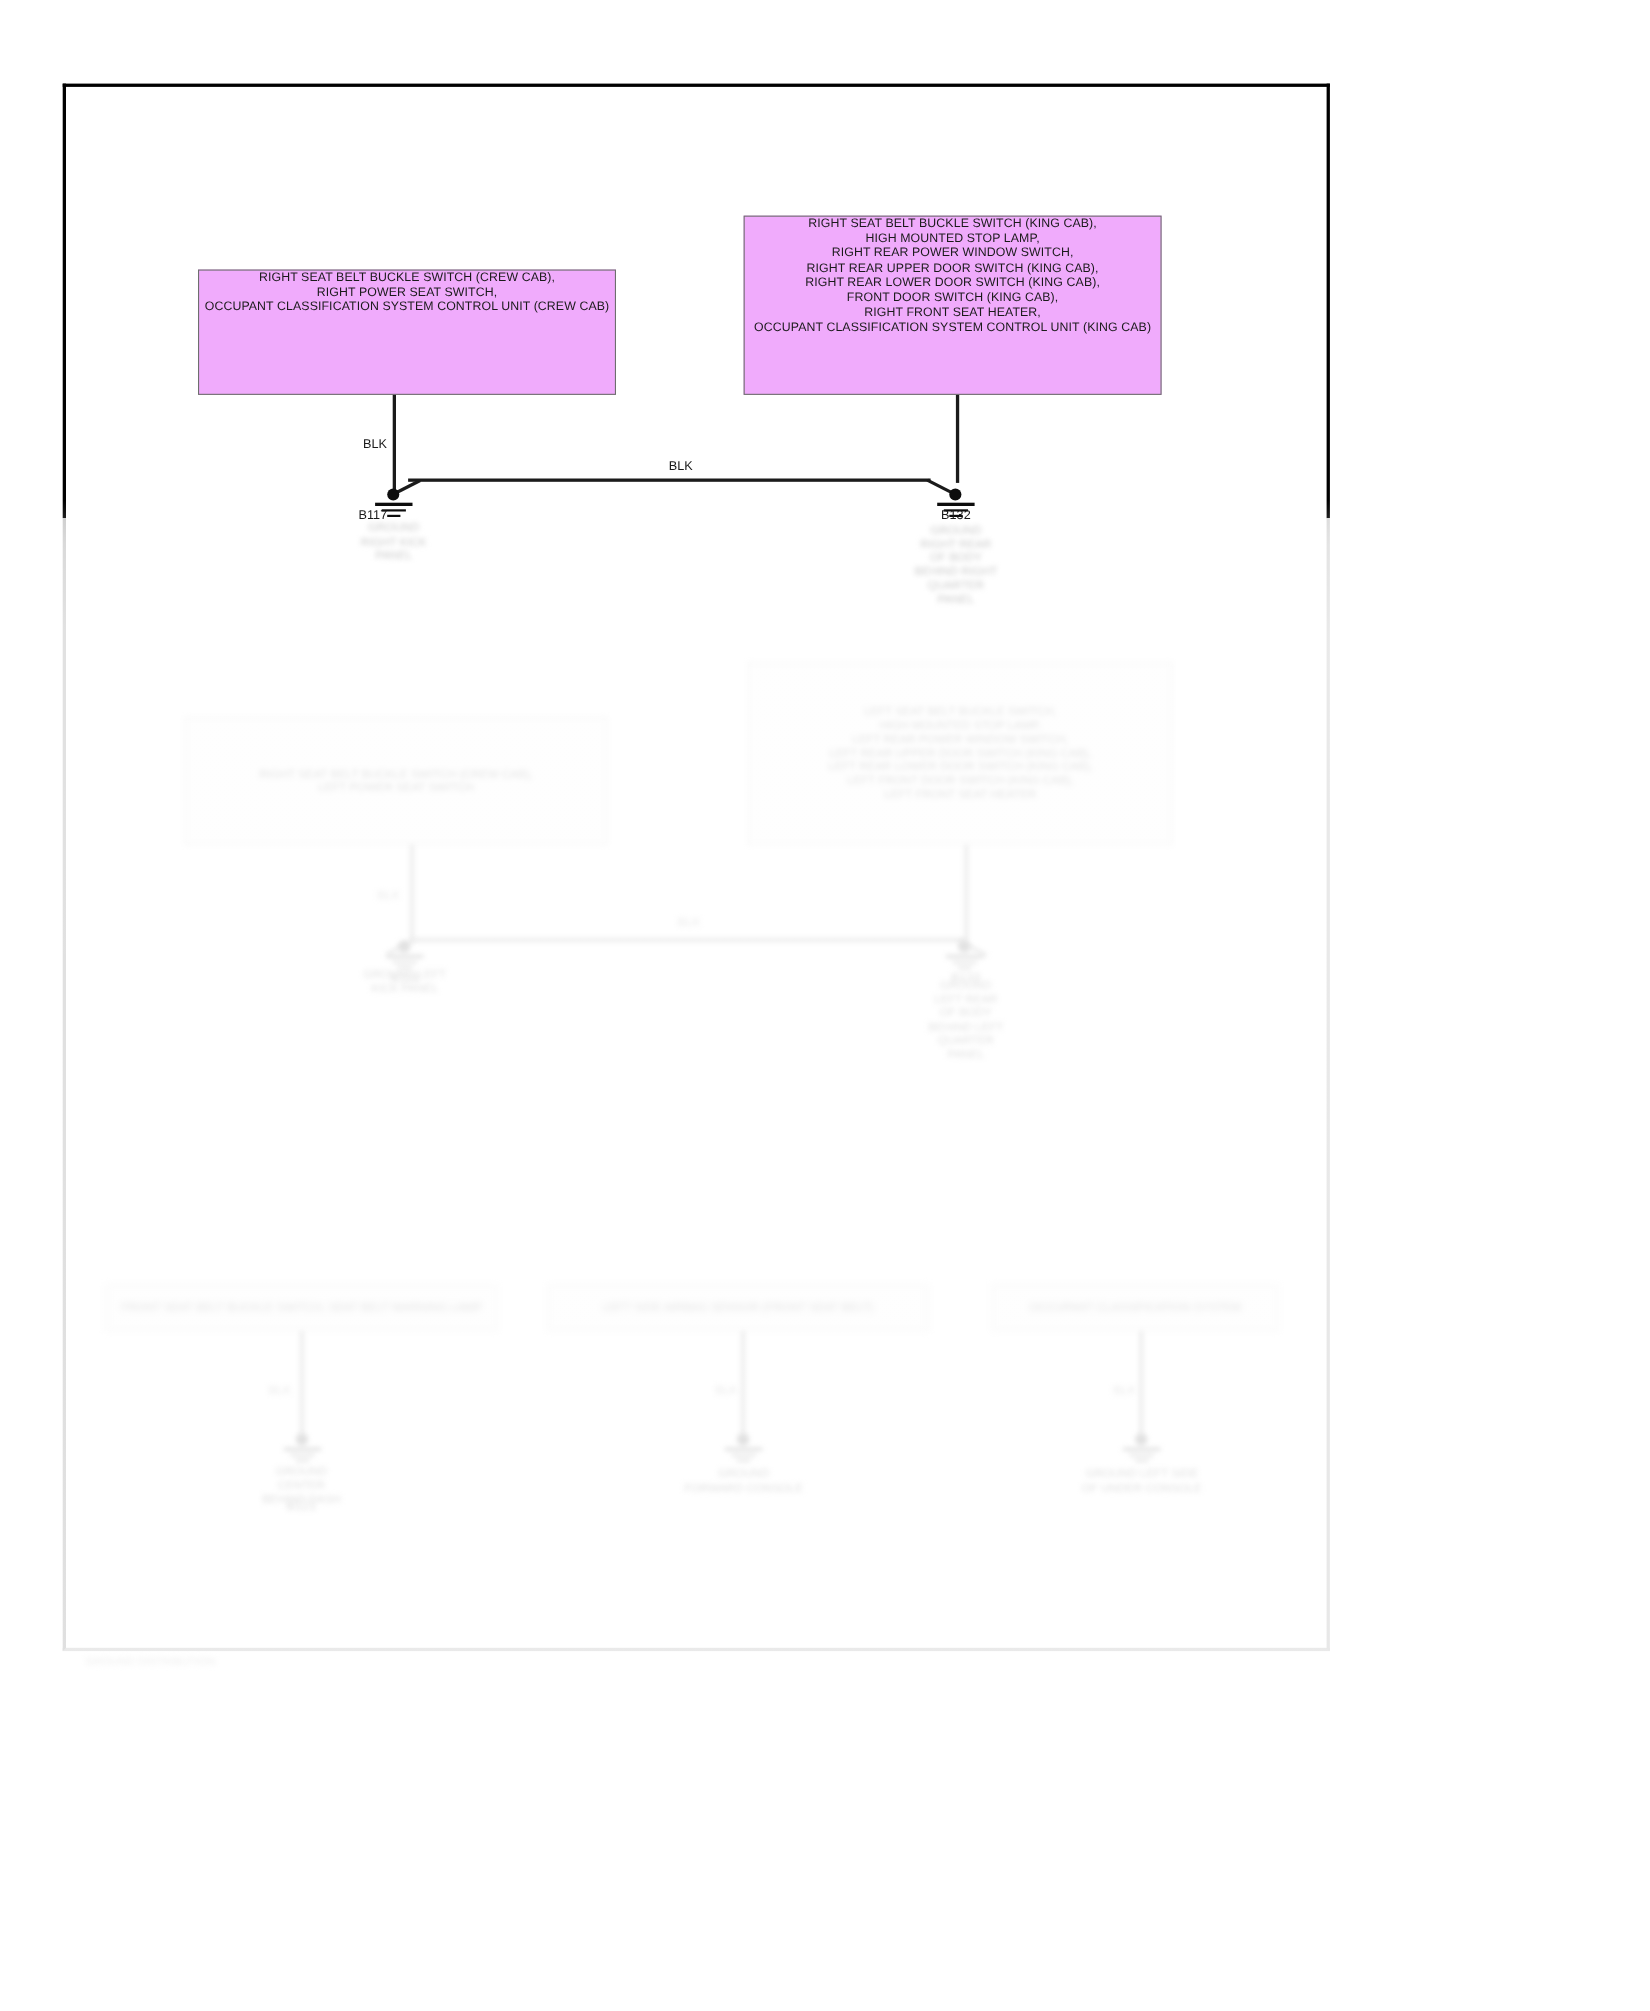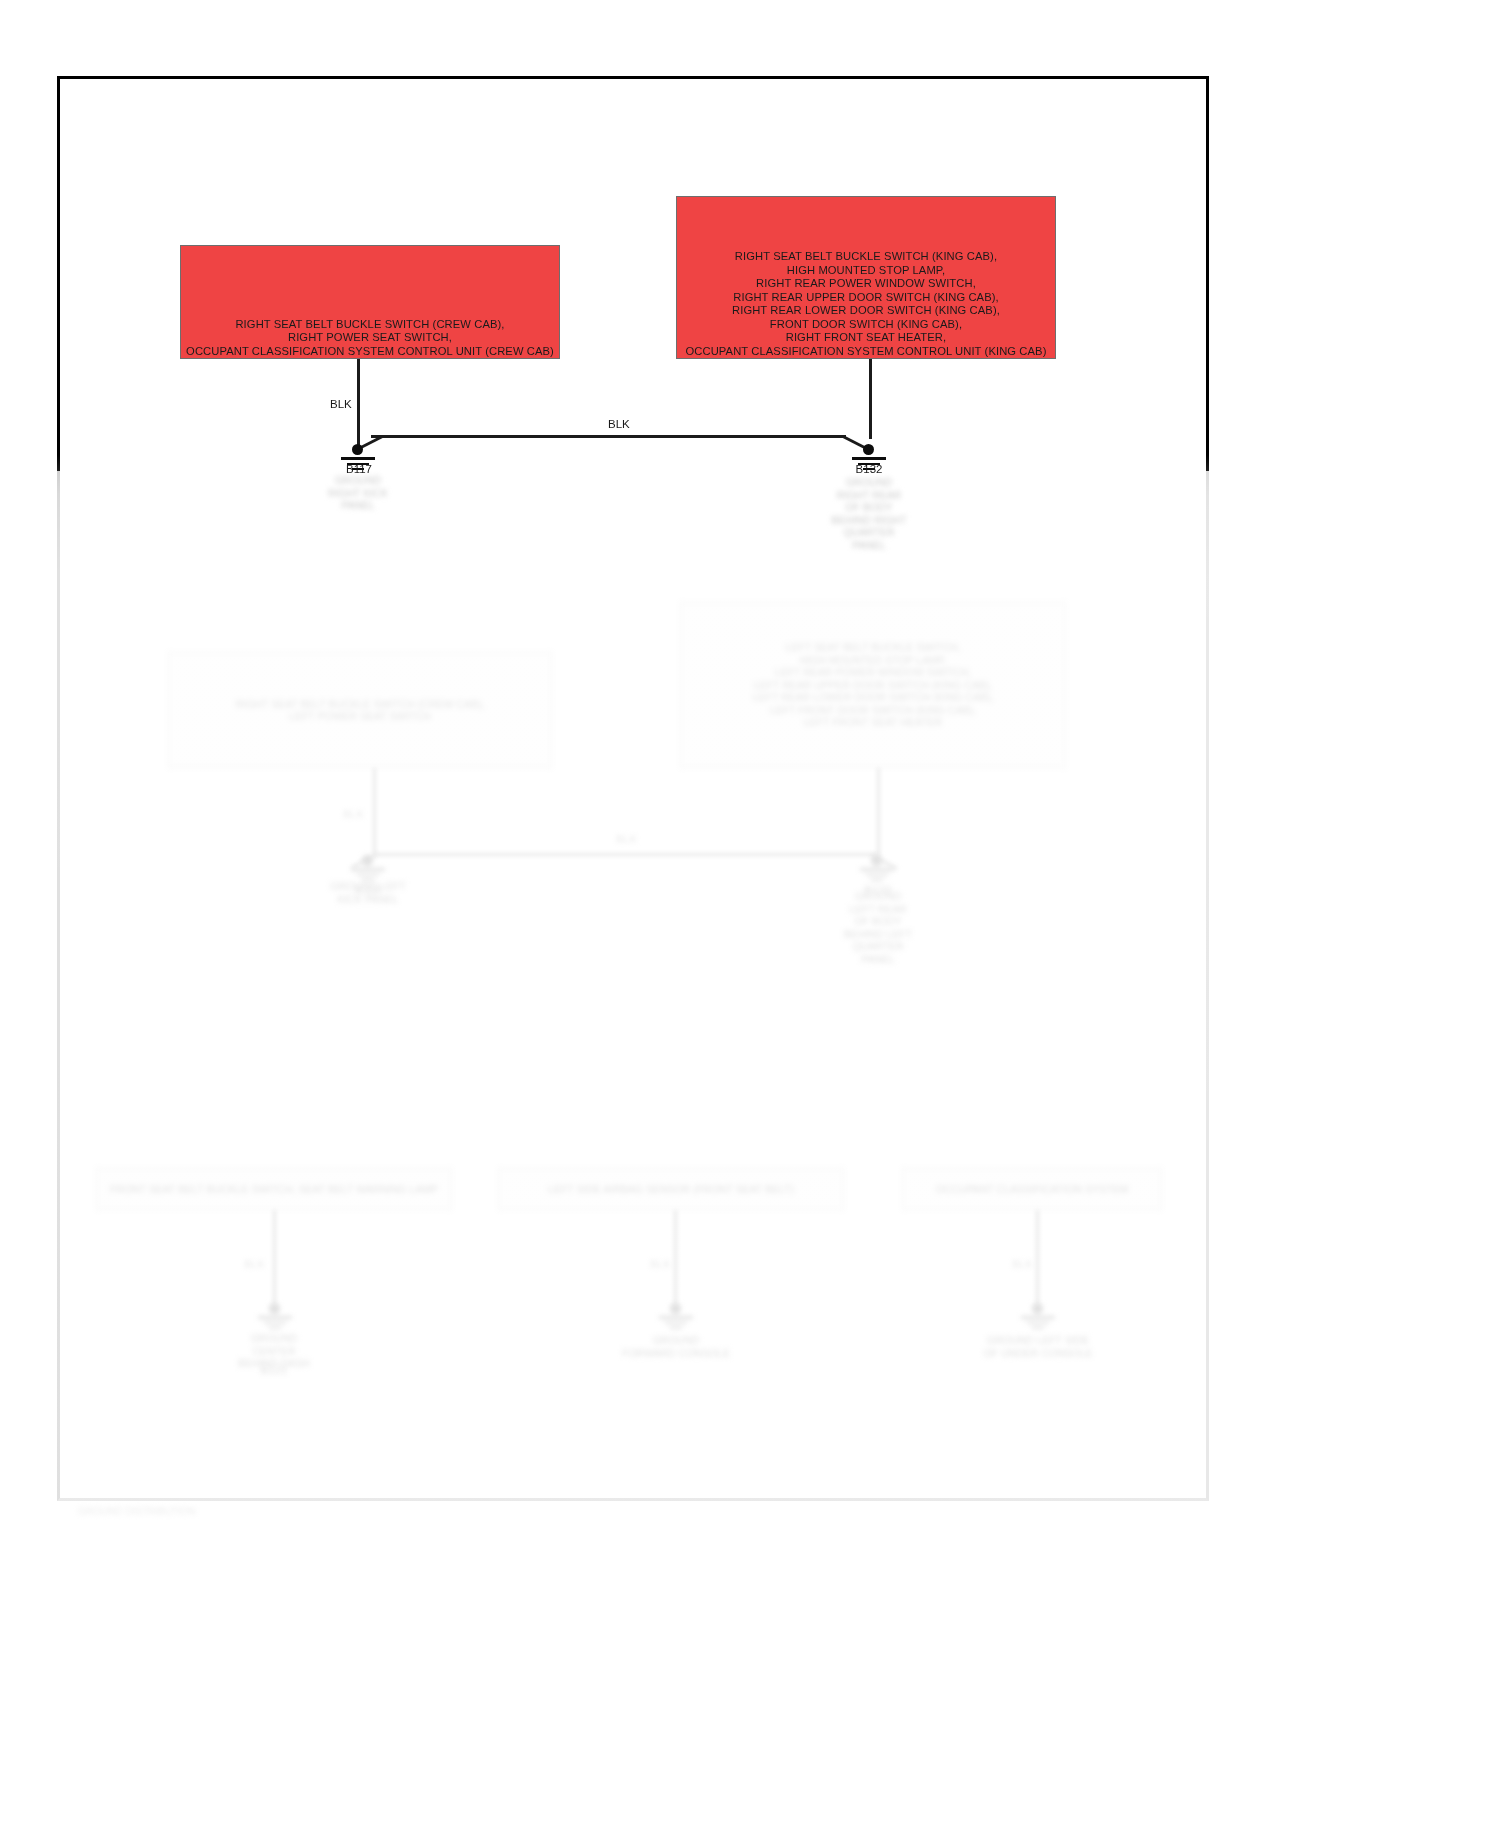--- a/index.html
+++ b/index.html
@@ -52,23 +52,23 @@
     left: 0; top: 0;
     width: 1500px;
     height: 1828px;
   }
 
   
   .comp-box {
     position: absolute;
     box-sizing: border-box;
     border: 1.5px solid #6e6e6e;
-    background: #ef4444;
+    background: #f0abfc;
     display: flex;
-    align-items: flex-end;
+    align-items: flex-start;
     justify-content: center;
     text-align: center;
   }
   .comp-box .lines {
     font-size: 11.2px;
     line-height: 13.5px;
     color: #1a1a1a;
     letter-spacing: 0.1px;
     white-space: pre-line;
   }
@@ -362,21 +362,21 @@
   <div class="wire-label" style="left:608px; top:418px;">BLK</div>
 
   <div class="wire-diag" style="left:843px; top:435px; width:28px; transform:rotate(27deg);"></div>
 
   <div class="ground" style="left:337px; top:444px;">
     <div class="dot"></div>
     <div class="b1"></div>
       <div class="b2"></div>
       <div class="b3"></div>
   </div>
-  <div class="ground-id" style="left:319px; top:463px; width:80px;">B117</div>
+  <div class="ground-id" style="left:299px; top:463px; width:80px;">B117</div>
   <div class="ground-desc" style="left:303px; top:474px; width:110px;">GROUND
 RIGHT KICK
 PANEL</div>
 
   <div class="ground" style="left:848px; top:444px;">
     <div class="dot"></div>
     <div class="b1"></div>
       <div class="b2"></div>
       <div class="b3"></div>
   </div>

